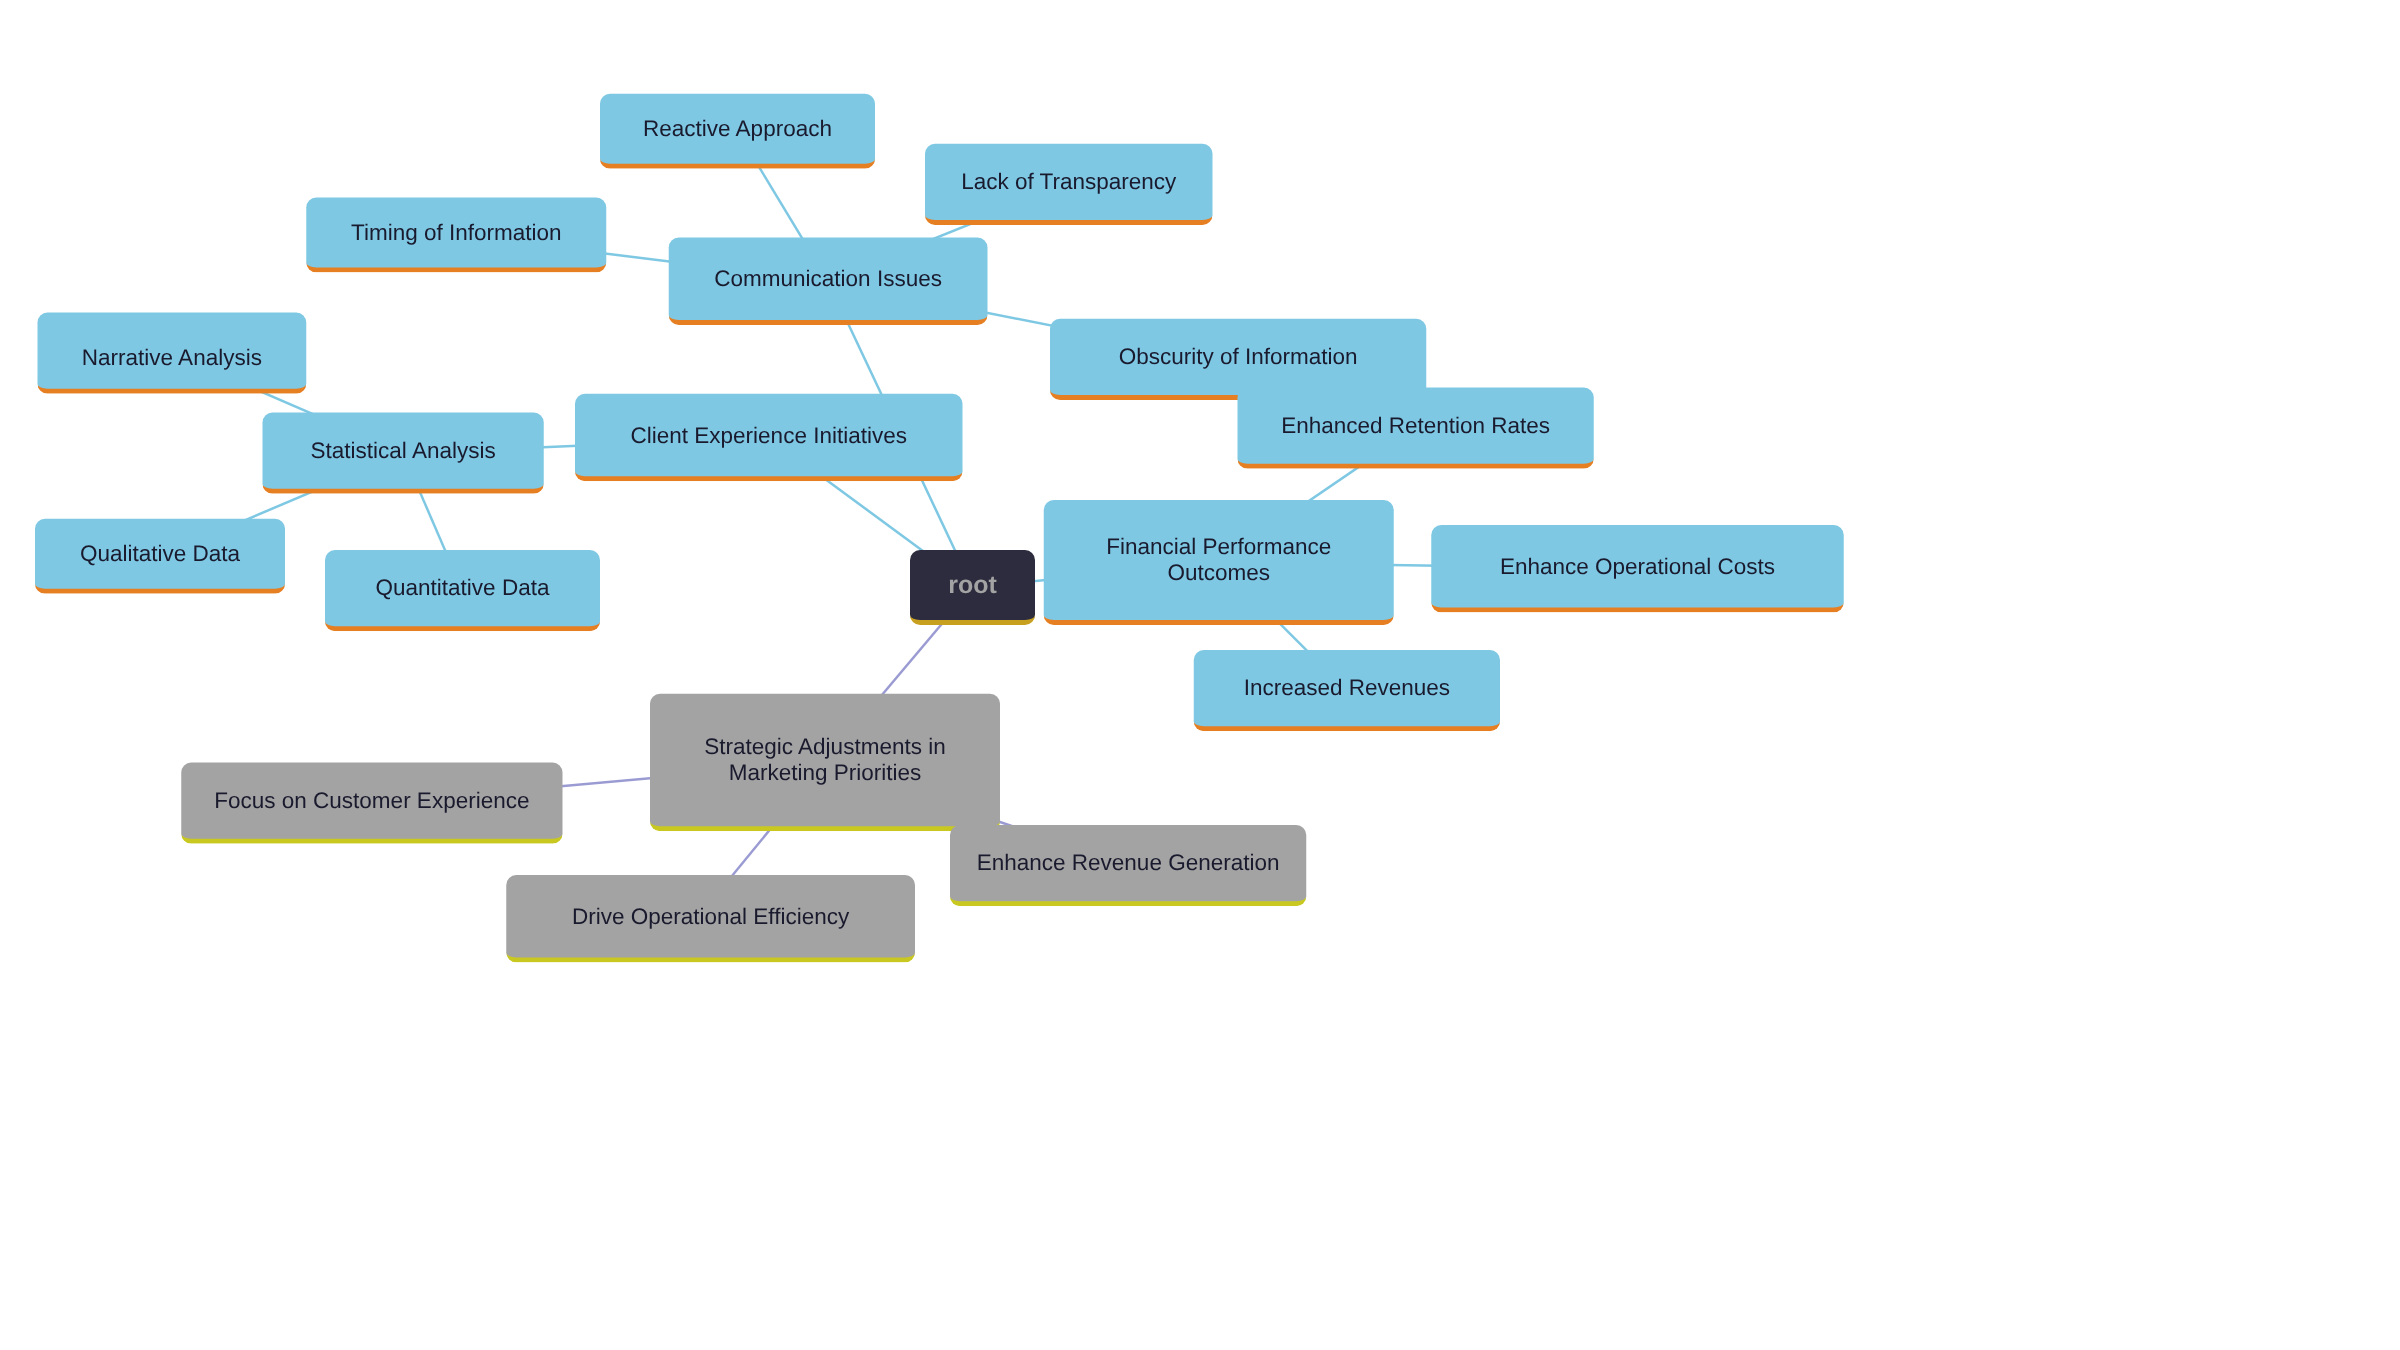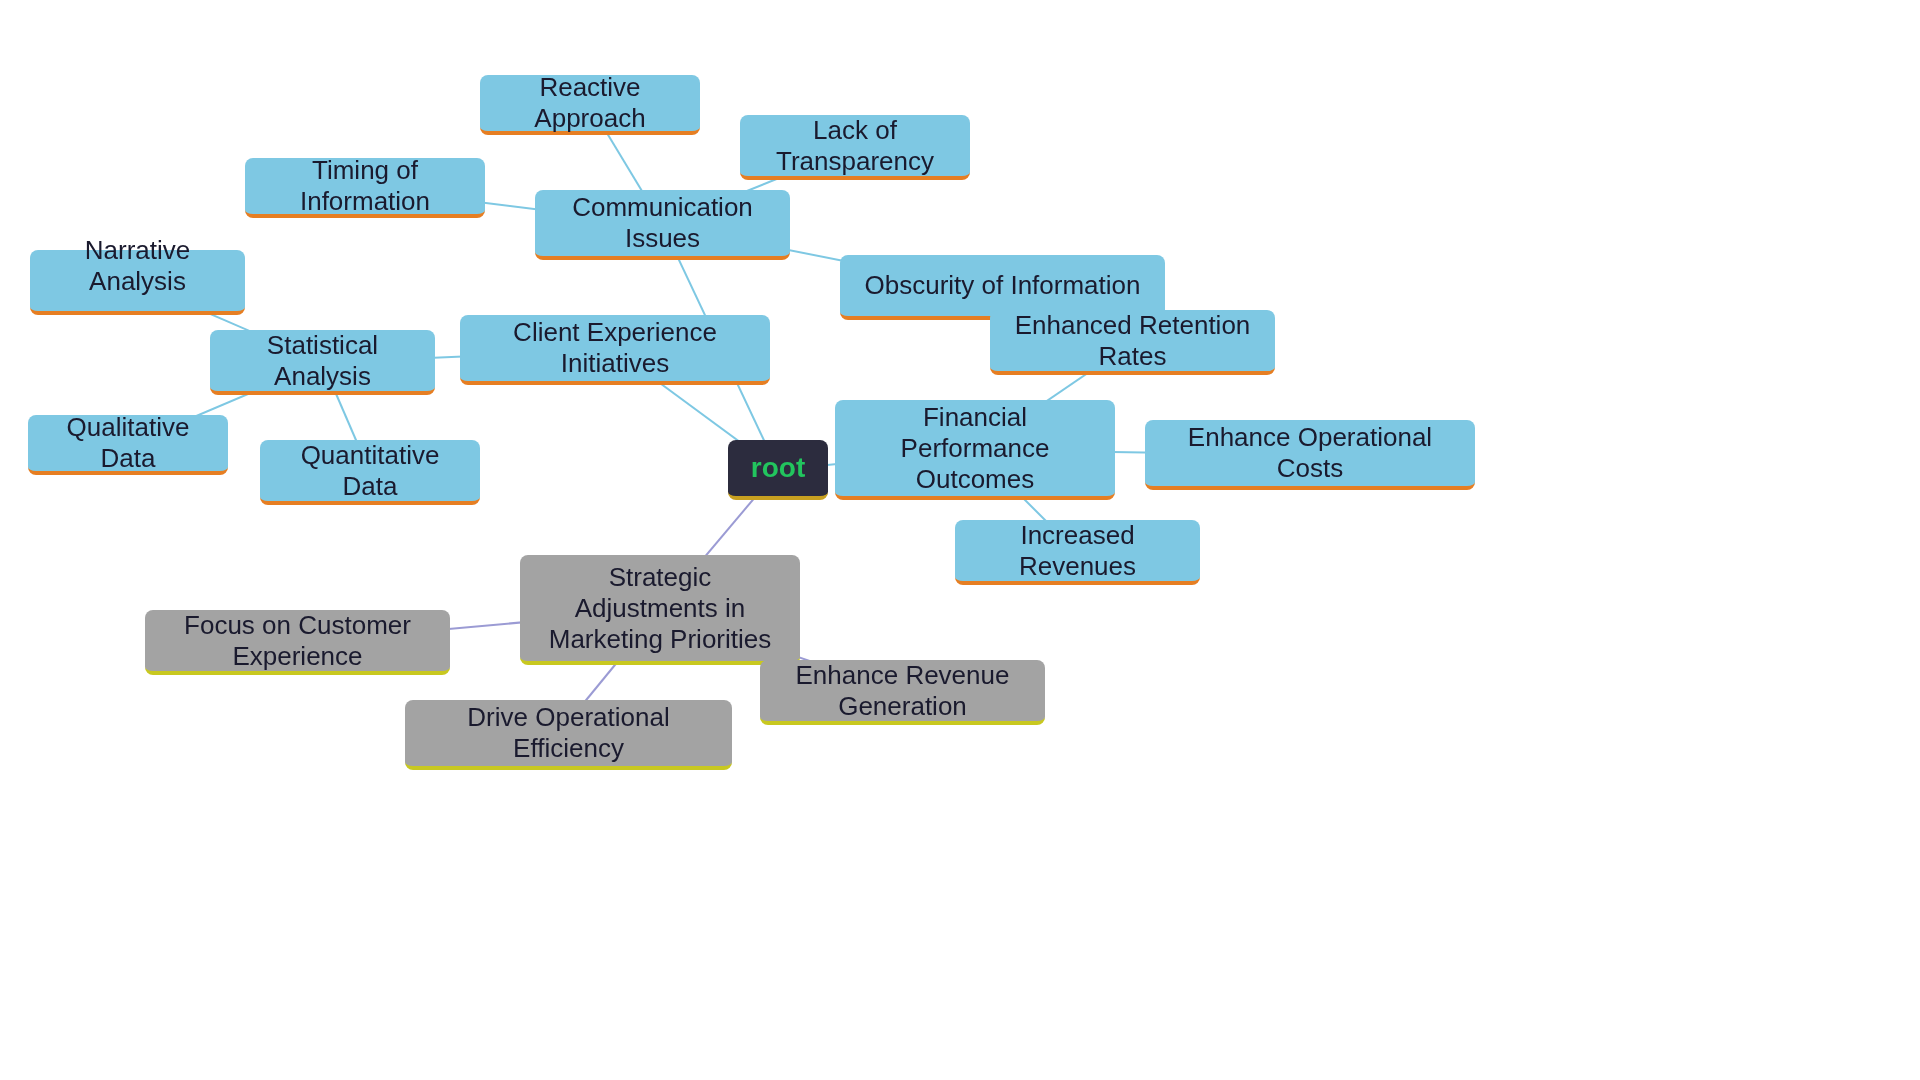--- a/index.html
+++ b/index.html
@@ -19,41 +19,41 @@
       pointer-events: none;
       z-index: 1;
     }
     .node {
       position: absolute;
       border-radius: 8px;
       display: flex;
       align-items: center;
       justify-content: center;
       text-align: center;
-      font-size: 26px;
+      font-size: 18px;
       font-weight: 500;
       padding: 14px 20px;
       z-index: 2;
       border-bottom: 4px solid;
     }
     .node-blue {
       background: #7ec8e3;
       border-color: #e67e22;
       color: #1a1a2e;
     }
     .node-purple {
       background: #a3a3a3;
       border-color: #c8c820;
       color: #1a1a2e;
     }
     .node-root {
       background: #2c2c3e;
       border-color: #c8a020;
-      color: #22c55e;
-      font-size: 28px;
+      color: #a3a3a3;
+      font-size: 20px;
       font-weight: 700;
     }
   </style>
 </head>
 <body>
 
 <svg class="connections" id="svg-connections">
     <line x1="778" y1="470" x2="662.5" y2="225" stroke="#7ec8e3" stroke-width="2"></line>
     <line x1="778" y1="470" x2="615" y2="350" stroke="#7ec8e3" stroke-width="2"></line>
     <line x1="778" y1="470" x2="975" y2="450" stroke="#7ec8e3" stroke-width="2"></line>
@@ -79,21 +79,21 @@
 </div>
 <div class="node node-blue" style="left:740px;top:115px;width:230px;height:65px;">
   <span>Lack of Transparency</span>
 </div>
 <div class="node node-blue" style="left:245px;top:158px;width:240px;height:60px;">
   <span>Timing of Information</span>
 </div>
 <div class="node node-blue" style="left:535px;top:190px;width:255px;height:70px;">
   <span>Communication Issues</span>
 </div>
-<div class="node node-blue" style="left:840px;top:255px;width:325px;height:65px;">
+<div class="node node-blue" style="left:840px;top:255px;width:301px;height:65px;">
   <span>Obscurity of Information</span>
 </div>
 <div class="node node-blue" style="left:30px;top:250px;width:215px;height:65px;align-items:flex-end;">
   <span>Narrative Analysis</span>
 </div>
 <div class="node node-blue" style="left:210px;top:330px;width:225px;height:65px;">
   <span>Statistical Analysis</span>
 </div>
 <div class="node node-blue" style="left:460px;top:315px;width:310px;height:70px;">
   <span>Client Experience Initiatives</span>

